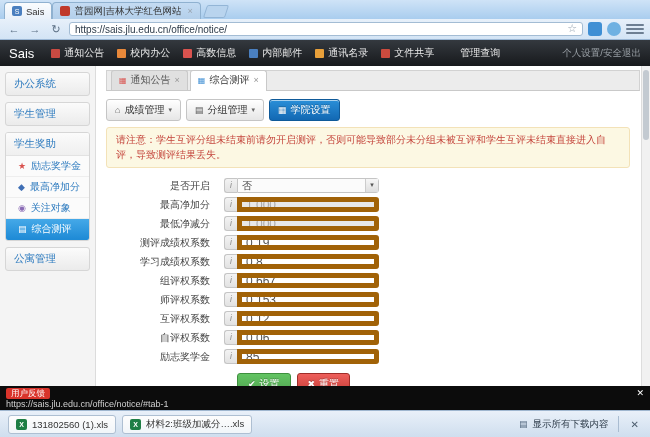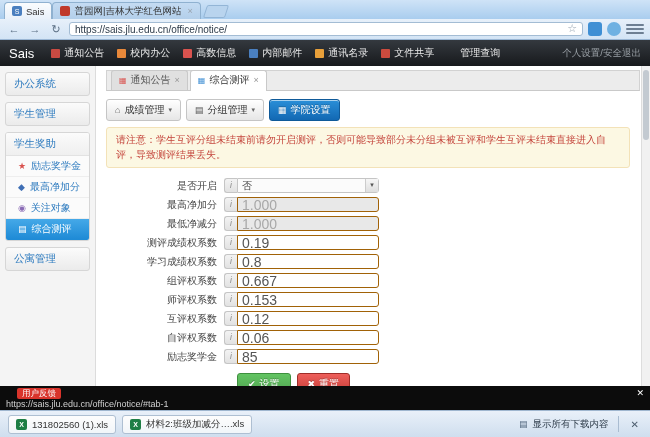--- a/index.html
+++ b/index.html
@@ -86,46 +86,46 @@
   .tbtn .caret { font-size:7px; color:#666; }
   .tbtn.primary { color:#fff; background:linear-gradient(#2a8fd8,#1268b3); border-color:#0f5a99;
     text-shadow:0 -1px 0 rgba(0,0,0,.25); }
   .tbtn.primary .ticon { color:#fff; }
   .ticon { font-size:9px; color:#555; }
 
   .notice { background:#fcf8e3; border:1px solid #f3e2b8; border-radius:3px; color:#c4453c;
     font-size:10px; line-height:1.45; padding:5px 9px; margin:2px 10px 10px 0; }
 
   .frow { display:flex; align-items:center; margin-bottom:4px; height:15px; }
-  .flabel { width:118px; text-align:right; padding-right:7px; font-size:10px; color:#444; white-space:nowrap; }
+  .flabel { width:118px; text-align:right; padding-right:14px; font-size:10px; color:#444; white-space:nowrap; }
   .addon { width:13px; height:15px; line-height:13px; text-align:center; font-size:8.5px; color:#888;
     background:linear-gradient(#f3f3f3,#e2e2e2); border:1px solid #c5c5c5; border-right:none;
     border-radius:3px 0 0 3px; font-style:italic; }
-  .finput { width:142px; height:15px; border:1px solid #a16207; border-radius:0 3px 3px 0;
-    font-size:14px; color:#555; padding:0 4px; background:#fff;
+  .finput { width:142px; height:15px; border:5px solid #a16207; border-radius:0 3px 3px 0;
+    font-size:12px; color:#555; padding:0 4px; background:#fff;
     font-family:"Liberation Sans","DejaVu Sans",sans-serif; }
   .finput.disabled { background:#e8e8e8; color:#a8a8a8; }
   .combo { width:142px; height:15px; border:1px solid #c5c5c5; border-radius:0 3px 3px 0;
     background:#fbfbfb; display:flex; align-items:center; }
   .combo-val { flex:1; font-size:10px; color:#444; padding:0 4px; }
   .combo-caret { width:13px; height:13px; border-left:1px solid #ccc; text-align:center;
     line-height:12px; font-size:7px; color:#555; background:linear-gradient(#f6f6f6,#dedede); }
 
   .actions { display:flex; gap:6px; margin:9px 0 0 131px; }
   .btn { display:inline-flex; align-items:center; gap:4px; padding:3px 10px; font-size:10px;
     color:#fff; border-radius:3px; text-shadow:0 -1px 0 rgba(0,0,0,.25); }
   .btn-green { background:linear-gradient(#62c462,#51a351); border:1px solid #3e8f3e; }
   .btn-red { background:linear-gradient(#ee5f5b,#c43c35); border:1px solid #9f2d28; }
   .btn .bicon { font-size:9px; }
 
   .ticker { height:24px; background:#0c0c0c; color:#e8e8e8; flex:0 0 auto;
     padding:1px 6px; position:relative; }
   .trow { display:flex; align-items:center; gap:6px; height:12px; }
   .tbadge { background:#d9342b; color:#fff; font-size:8.5px; padding:0 5px; border-radius:2px;
-    line-height:11px;margin-left:11px; }
+    line-height:11px; }
   .ttext { font-size:9px; color:#ddd; white-space:nowrap; overflow:hidden; }
   .tclose { margin-left:auto; color:#fff; font-size:9px; }
   .tstatus { font-size:9px; color:#cfcfcf; height:11px; line-height:11px; white-space:nowrap; }
 
   .scrollbar { position:absolute; top:26px; bottom:24px; right:0; width:9px;
     background:#f1f1f1; border-left:1px solid #ddd; }
   .scroll-thumb { position:absolute; top:4px; left:1px; width:6px; height:70px;
     background:#c3cad1; border-radius:3px; }
 
   

